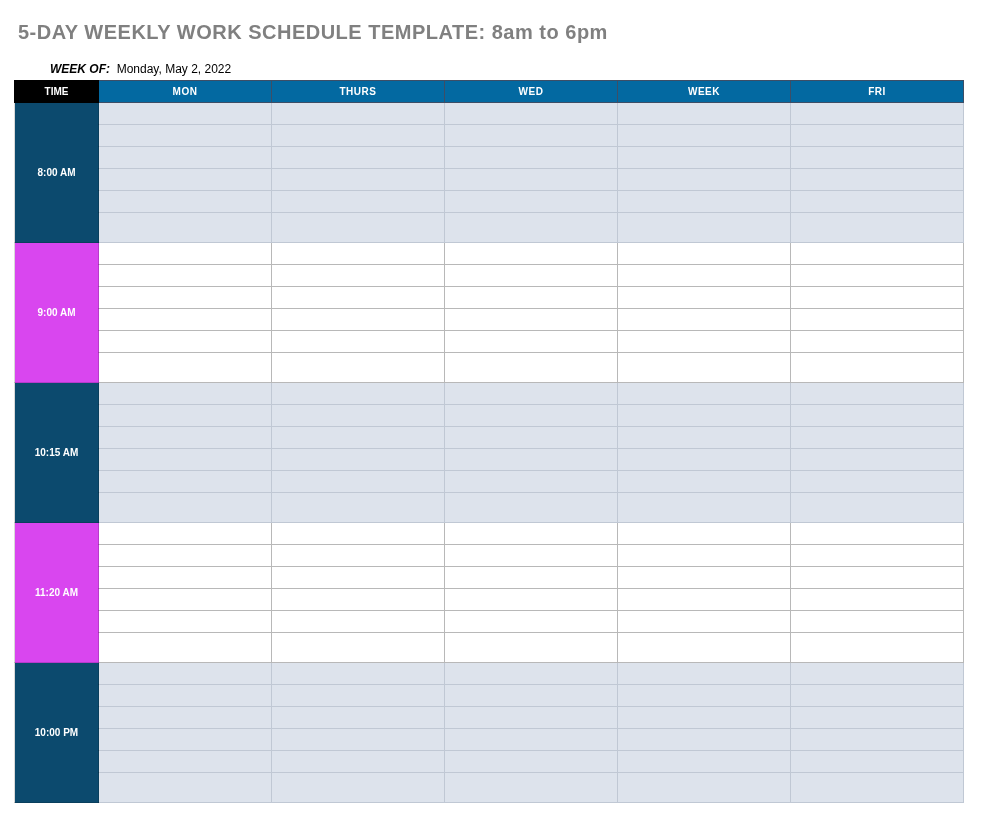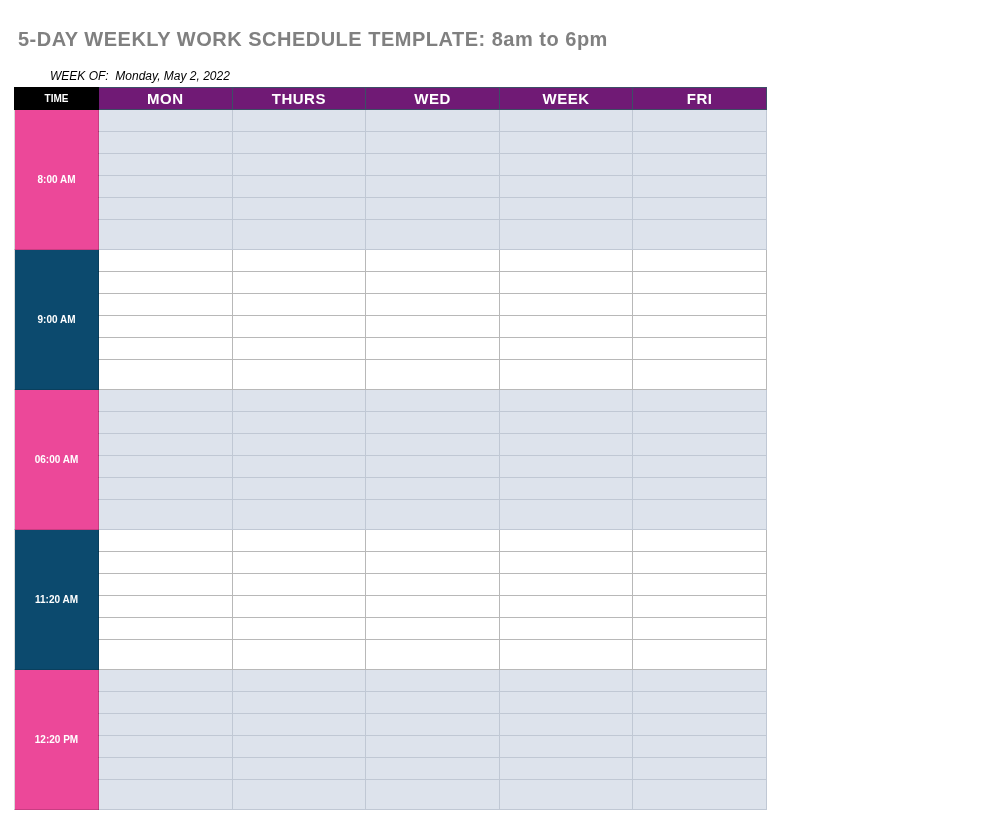--- a/index.html
+++ b/index.html
@@ -8,70 +8,69 @@
     padding: 16px 14px;
     font-family: Arial, Helvetica, sans-serif;
     background: #ffffff;
     width: 986px;
   }
   .title {
     color: #808080;
     font-weight: bold;
     font-size: 20px;
     letter-spacing: 0.5px;
-    margin: 12px 0 18px 4px;
+    margin: 5px 0 18px 4px;
   }
   .weekline {
     margin: 0 0 4px 36px;
     font-size: 12px;
   }
   .weekline .label {
-    font-weight: normal;
+    font-weight: bold;
     font-style: italic;
   }
   .weekline .value {
-    font-style: italic;
   }
   table.schedule {
     border-collapse: collapse;
-    width: 753px;
+    width: 950px;
     table-layout: fixed;
     border-radius: 9px;
   }
   table.schedule th, table.schedule td {
     padding: 0;
   }
   th.time-hdr {
     background: #000000;
     color: #ffffff;
     font-size: 10px;
     font-weight: bold;
     height: 22px;
     width: 84px;
     border: 1px solid #000000;
   }
   th.day-hdr {
-    background: #701a75;
+    background: #0369a1;
     color: #ffffff;
-    font-size: 15px;
+    font-size: 10px;
     font-weight: bold;
     height: 22px;
     border: 1px solid #3d4e66;
     letter-spacing: 0.5px;
   }
   td.time-cell {
     color: #ffffff;
     font-size: 10px;
     font-weight: bold;
     text-align: center;
     vertical-align: middle;
     border: 1px solid rgba(0,0,0,0.15);
   }
-  td.time-cell.blue { background: #ec4899; }
-  td.time-cell.gray { background: #0c4a6e; }
+  td.time-cell.blue { background: #0c4a6e; }
+  td.time-cell.gray { background: #d946ef; }
   td.slot {
     height: 22px;
     border: 1px solid #b8b8b8;
   }
   td.slot.tall { height: 30px; }
   td.slot.blue  { background: #dde3ec; border-color: #c0c8d4; }
   td.slot.white { background: #ffffff; }
 </style>
 </head>
 <body>
@@ -175,21 +174,21 @@
         <td class="slot white"></td>
       </tr>
       <tr>
         <td class="slot white tall"></td>
         <td class="slot white tall"></td>
         <td class="slot white tall"></td>
         <td class="slot white tall"></td>
         <td class="slot white tall"></td>
       </tr>
       <tr>
-        <td class="time-cell blue" rowspan="6">06:00 AM</td>
+        <td class="time-cell blue" rowspan="6">10:15 AM</td>
         <td class="slot blue"></td>
         <td class="slot blue"></td>
         <td class="slot blue"></td>
         <td class="slot blue"></td>
         <td class="slot blue"></td>
       </tr>
       <tr>
         <td class="slot blue"></td>
         <td class="slot blue"></td>
         <td class="slot blue"></td>
@@ -261,21 +260,21 @@
         <td class="slot white"></td>
       </tr>
       <tr>
         <td class="slot white tall"></td>
         <td class="slot white tall"></td>
         <td class="slot white tall"></td>
         <td class="slot white tall"></td>
         <td class="slot white tall"></td>
       </tr>
       <tr>
-        <td class="time-cell blue" rowspan="6">12:20 PM</td>
+        <td class="time-cell blue" rowspan="6">10:00 PM</td>
         <td class="slot blue"></td>
         <td class="slot blue"></td>
         <td class="slot blue"></td>
         <td class="slot blue"></td>
         <td class="slot blue"></td>
       </tr>
       <tr>
         <td class="slot blue"></td>
         <td class="slot blue"></td>
         <td class="slot blue"></td>

